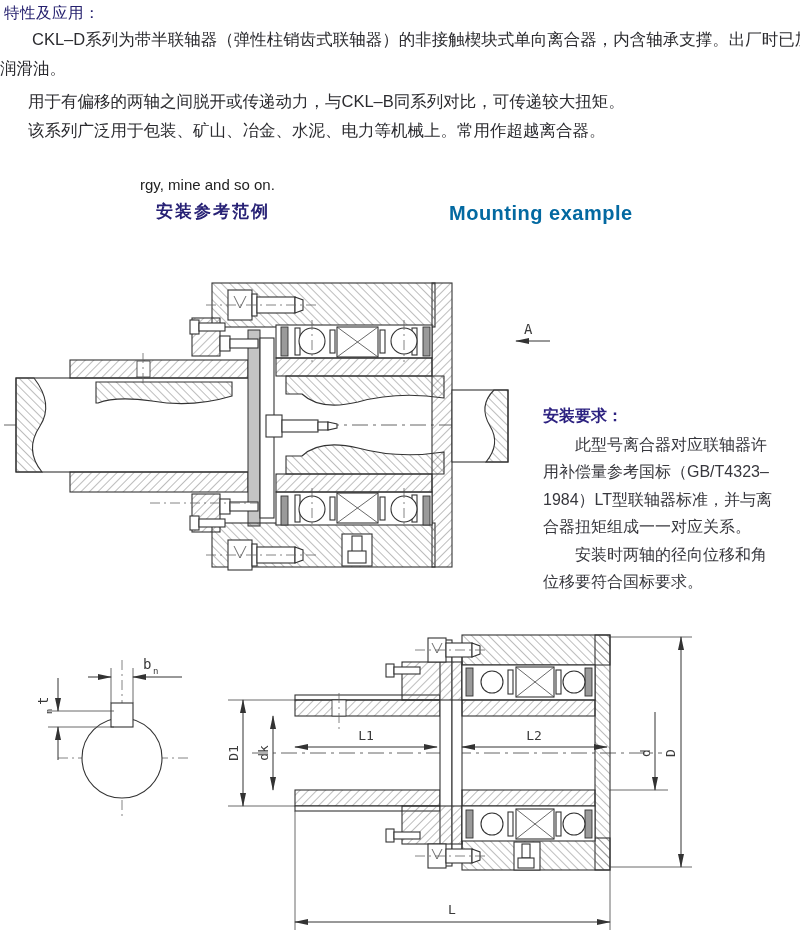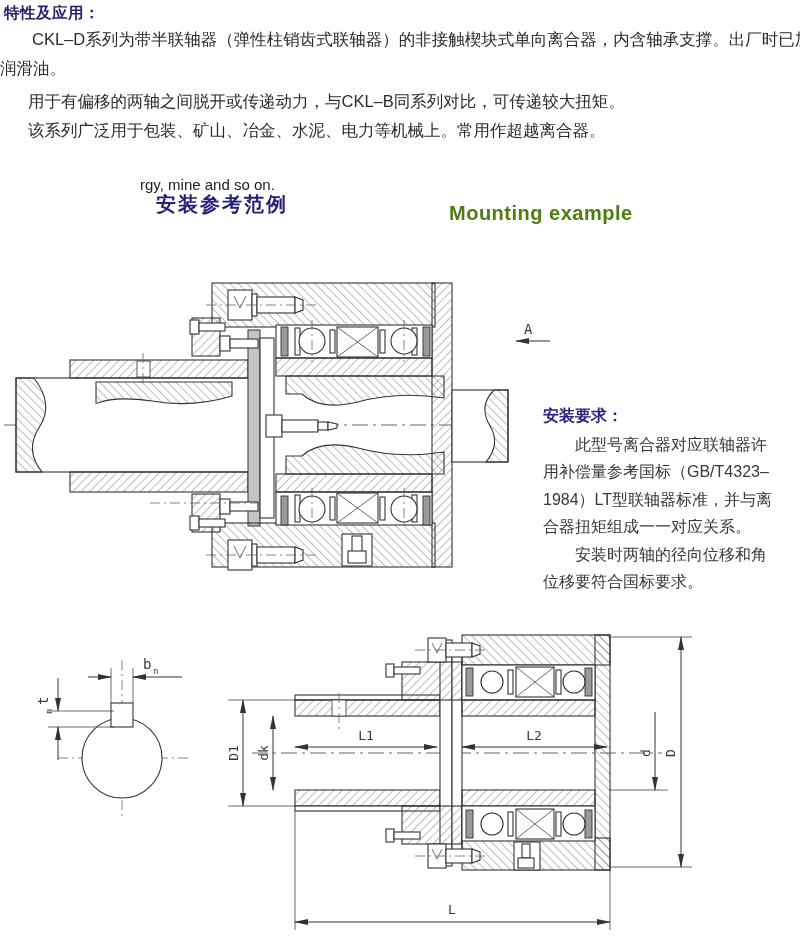--- a/index.html
+++ b/index.html
@@ -2,28 +2,28 @@
 <html><head>
 <meta charset="utf-8">
 <style>
   html,body{margin:0;padding:0;}
   body{
     width:800px;height:943px;position:relative;background:#ffffff;
     font-family:"Liberation Sans","DejaVu Sans",sans-serif;
     overflow:hidden;color:#2c2c30;
   }
   .abs{position:absolute;}
-  .features-heading{left:4px;top:3px;font-size:15.5px;font-weight:bold;color:#25206e;letter-spacing:.5px;}
+  .features-heading{left:4px;top:3px;font-size:15.5px;font-weight:normal;color:#25206e;letter-spacing:.5px;}
   .para-block{left:0;top:25px;width:810px;font-size:16.5px;line-height:29px;color:#2b2b2f;}
   .para-block .l1{text-indent:32px;white-space:nowrap;}
   .para-block .p2{text-indent:28px;margin-top:4px;}
   .para-block .p3{text-indent:28px;}
   .english-fragment{left:140px;top:156px;font-size:15px;color:#222;margin-top:20px;}
-  .sec-zh{left:156px;top:191px;font-size:20px;font-weight:bold;color:#272175;letter-spacing:2px;}
-  .sec-en{left:449px;top:202px;font-size:20px;font-weight:bold;color:#4d7c0f;letter-spacing:.5px;}
+  .sec-zh{left:156px;top:200px;font-size:17px;font-weight:bold;color:#272175;letter-spacing:2px;}
+  .sec-en{left:449px;top:202px;font-size:20px;font-weight:bold;color:#0369a1;letter-spacing:.5px;}
   .install-notes{left:543px;top:402px;width:262px;font-size:16px;line-height:27.5px;color:#37373d;}
   .install-notes .hd{font-weight:bold;color:#2c2180;margin-bottom:1px;}
   .install-notes .ind{text-indent:32px;}
   
   svg .w{fill:#ffffff;stroke:#333;stroke-width:1.1;}
   svg .thin{fill:none;stroke:#444;stroke-width:.8;}
   svg .hA{fill:url(#hA);stroke:#333;stroke-width:1.1;}
   svg .hB{fill:url(#hB);stroke:#333;stroke-width:1.1;}
   svg .gry{fill:#9a9a9a;stroke:#333;stroke-width:.9;}
   svg .cl{fill:none;stroke:#555;stroke-width:.9;stroke-dasharray:16 5 3 5;}

